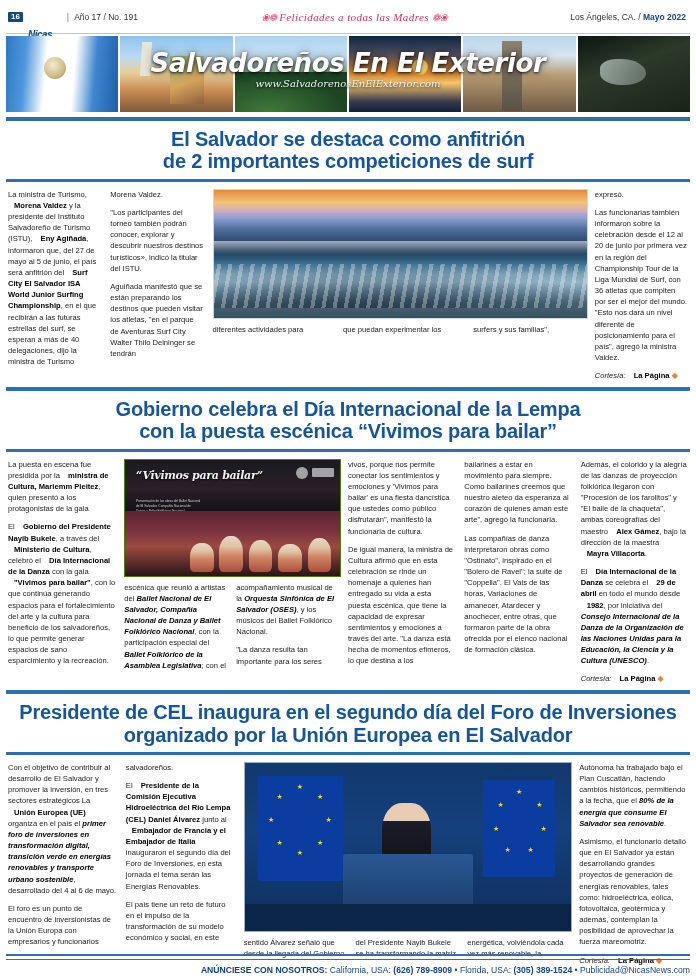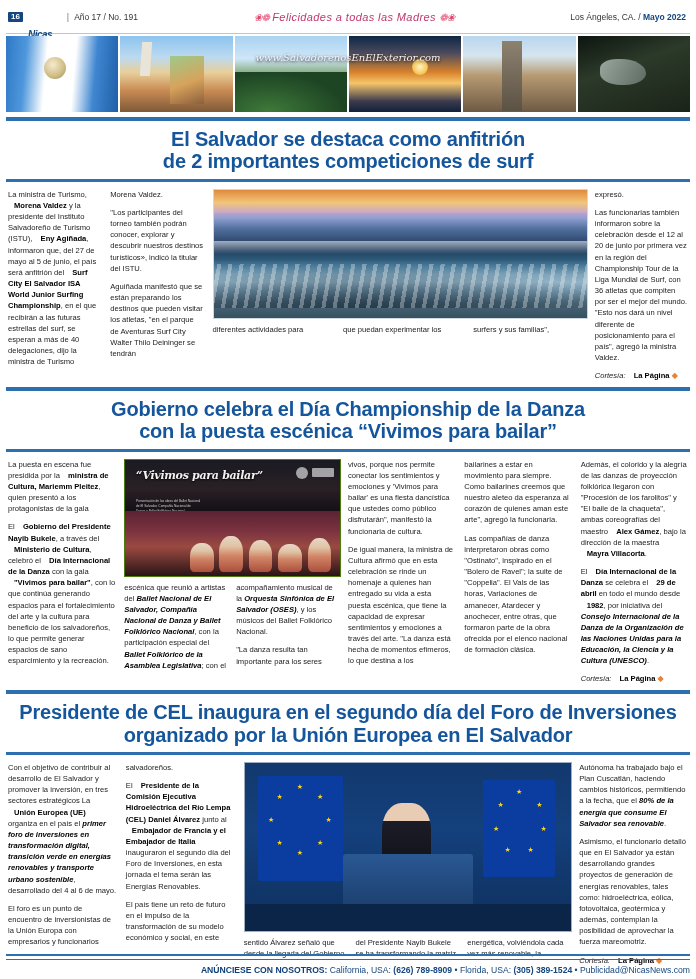--- a/index.html
+++ b/index.html
@@ -11,21 +11,21 @@
   .page{width:696px;height:979px;position:relative;box-sizing:border-box;padding:0 6px;}
 
   
   .topbar{height:17px;display:flex;align-items:center;gap:5px;padding:8px 2px;border-bottom:1px solid #b9c6d4;}
   .pgnum{background:#14467f;color:#fff;font-size:8px;font-weight:bold;padding:1px 3px;line-height:1;border-radius:1px;}
   .nicas-logo{display:flex;flex-direction:column;line-height:1;}
   .nicas-logo .n1{font-size:10px;font-weight:bold;font-style:italic;color:#14467f;letter-spacing:-.5px;margin-top:40px;}
   .nicas-logo .n2{font-size:2.6px;font-weight:bold;color:#14467f;letter-spacing:.2px;}
   .sep{color:#6d7d8d;font-size:9px;}
   .issue{font-size:8.5px;color:#333;}
-  .mothers{flex:1;text-align:center;font-family:Liberation Sans, sans-serif;font-style:italic;
+  .mothers{flex:1;text-align:center;font-family:Liberation Serif, serif;font-style:italic;
            font-size:11px;color:#c2366b;letter-spacing:.4px;white-space:nowrap;}
   .mothers .fl{color:#e0476f;font-size:10px;letter-spacing:-1px;}
   .dateloc{font-size:8.5px;color:#333;padding-right:2px;}
   .dateloc b{color:#14467f;}
 
   
   .masthead{position:relative;height:76px;margin-top:2px;overflow:hidden;background:#0b2d52;}
   .mh-strip{position:absolute;inset:0;display:flex;}
   .mh-cell{flex:1;position:relative;overflow:hidden;border-right:2px solid #fff;}
   .mh-cell:last-child{border-right:none;}
@@ -154,20 +154,21 @@
   <div class="masthead">
     <div class="mh-strip">
       <div class="mh-cell c1"></div>
       <div class="mh-cell c2"></div>
       <div class="mh-cell c3"></div>
       <div class="mh-cell c4"></div>
       <div class="mh-cell c5"></div>
       <div class="mh-cell c6"></div>
     </div>
     <div class="mh-title-wrap">
+      <div class="mh-title">Salvadoreños En El Exterior</div>
       <div class="mh-url">www.SalvadorenosEnElExterior.com</div>
     </div>
   </div>
 
   <div class="hl-block">
     <div class="rule"></div>
     <div class="hl">
       <span>El Salvador se destaca como anfitrión</span>
       <span class="l2">de 2 importantes competiciones de surf</span>
     </div>
@@ -208,21 +209,21 @@
         <span>Cortesía:</span>
         <b>La Página</b>
         <span class="dot">◆</span>
       </div>
     </div>
   </div>
 
   <div class="hl-block">
     <div class="rule"></div>
     <div class="hl">
-      <span>Gobierno celebra el Día Championship de la Danza</span>
+      <span>Gobierno celebra el Día Internacional de la Lempa</span>
       <span class="l2">con la puesta escénica “Vivimos para bailar”</span>
     </div>
     <div class="rule thin"></div>
   </div>
 
   <div class="cols">
     <div class="col">
         <p>La puesta en escena fue presidida por la <b>ministra de Cultura, Mariemm Pleitez</b>, quien presentó a los protagonistas de la gala</p>
         <p>El <b>Gobierno del Presidente Nayib Bukele</b>, a través del <b>Ministerio de Cultura</b>, celebró el <b>Día Internacional de la Danza</b> con la gala <b>"Vivimos para bailar"</b>, con lo que continúa generando espacios para el fortalecimiento del arte y la cultura para beneficio de los salvadoreños, lo que permite generar espacios de sano esparcimiento y la recreación.</p>
       </div>

